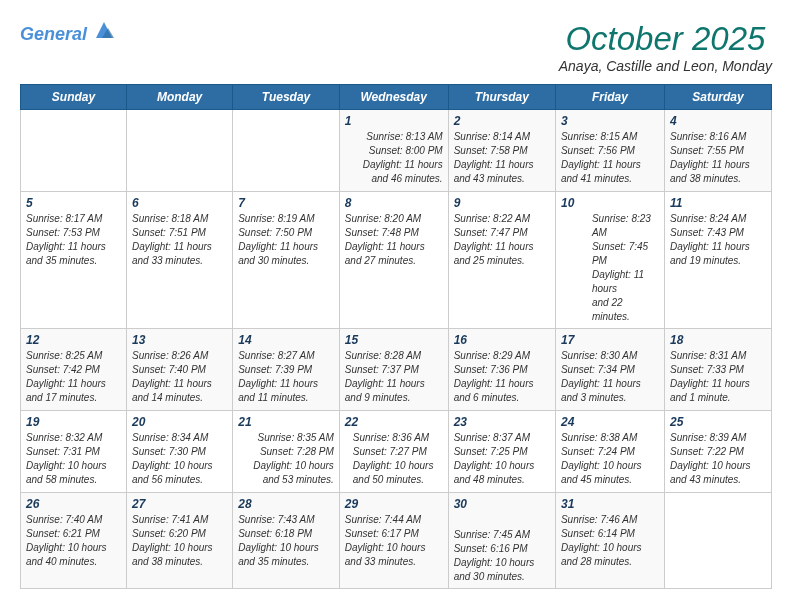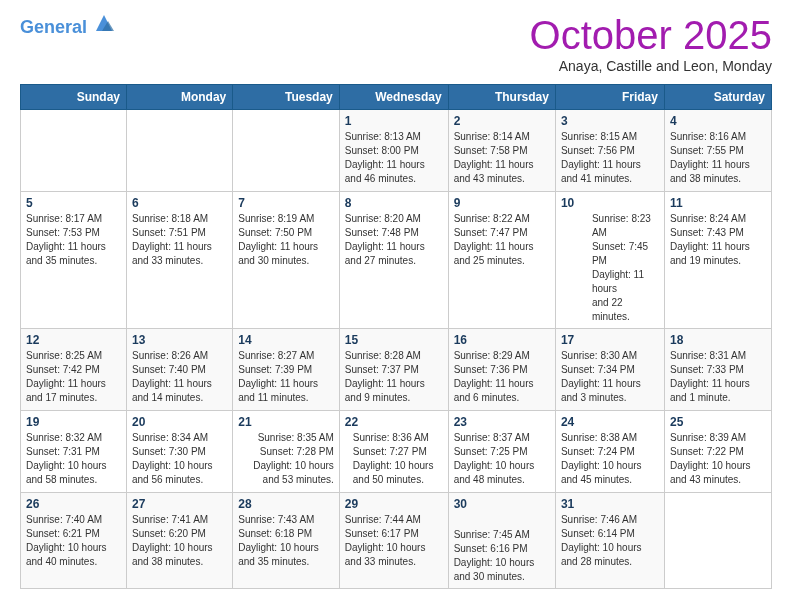--- a/index.html
+++ b/index.html
@@ -6,23 +6,24 @@
     body {
       width: 792px;
       height: 612px;
       font-family: Arial, sans-serif;
       background: #fff;
       overflow: hidden;
     }
     .page {
       width: 792px;
       height: 476px;
-      padding: 13px 20px;
+      padding: 20px 20px;
       display: flex;
       flex-direction: column;
+      font-style: italic;
     }
     .header {
       display: flex;
       justify-content: space-between;
       align-items: flex-start;
       margin-bottom: 10px;
     }
     .logo {
       display: flex;
       align-items: center;
@@ -38,40 +39,41 @@
     }
     .logo-icon {
       width: 20px;
       height: 20px;
       margin-left: 2px;
     }
     .title-block {
       text-align: right;
     }
     .month-title {
-      font-size: 40px;
-      color: #a21caf;
+      font-size: 33px;
+      color: #0f766e;
       font-weight: normal;
+      text-align: center;
     }
     .location {
       font-size: 14px;
       color: #333;
     }
     .calendar {
       width: 100%;
       border-collapse: collapse;
       flex: 1;
     }
     .calendar thead tr th {
       background-color: #2e6da4;
       color: #fff;
       font-size: 12px;
       font-weight: bold;
       padding: 5px 6px;
-      text-align: right;
+      text-align: center;
       border: 1px solid #1a5a8a;
     }
     .calendar tbody tr td {
       border: 1px solid #ccc;
       vertical-align: top;
       padding: 4px 5px;
       width: 113px;
       font-size: 10px;
       color: #333;
       background: #fff;
@@ -132,21 +134,21 @@
         <th>Saturday</th>
       </tr>
     </thead>
     <tbody id="calendar-body">
     <tr>
           <td class="empty-cell"></td>
           <td class="empty-cell"></td>
           <td class="empty-cell"></td>
           <td>
             <div class="day-number">1</div>
-            <div class="day-info" style="white-space: pre-line;">Sunrise: 8:13 AM
+            <div class="day-info" style="white-space: pre-line; text-align: right;">Sunrise: 8:13 AM
 Sunset: 8:00 PM
 Daylight: 11 hours
 and 46 minutes.</div>
           </td>
           <td>
             <div class="day-number">2</div>
             <div class="day-info" style="white-space: pre-line;">Sunrise: 8:14 AM
 Sunset: 7:58 PM
 Daylight: 11 hours
 and 43 minutes.</div>

